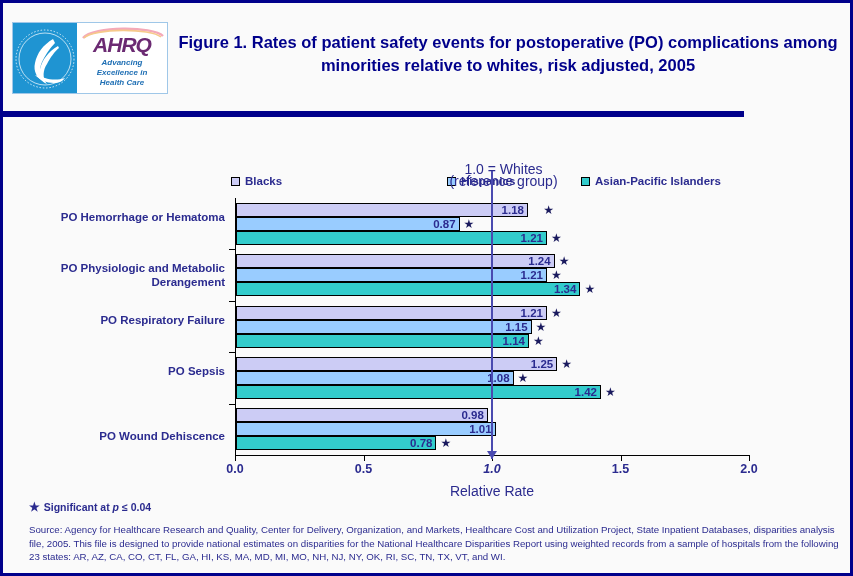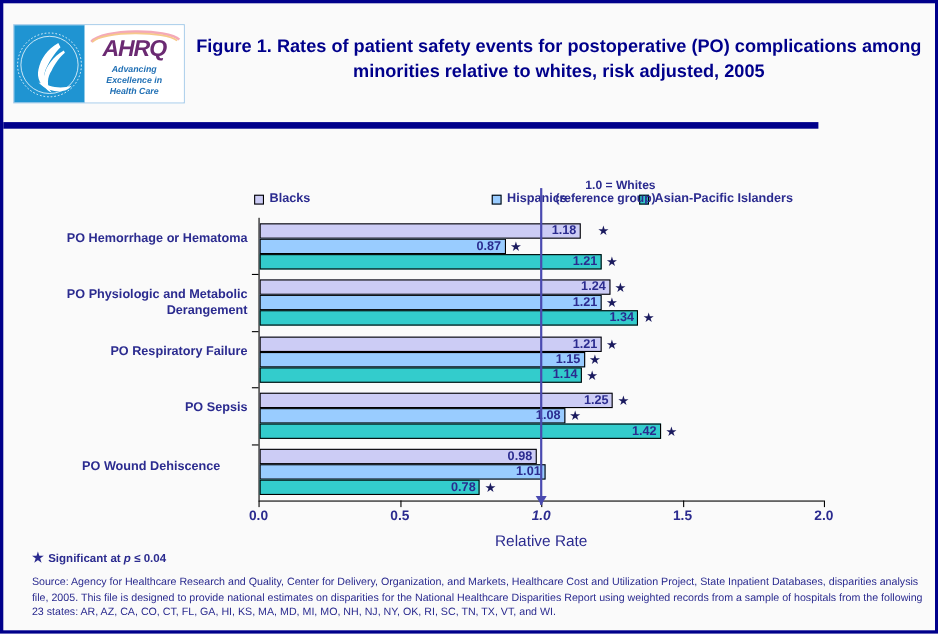--- a/index.html
+++ b/index.html
@@ -126,24 +126,24 @@
     font-family: "Liberation Sans", sans-serif;
     font-weight: bold;
     font-size: 11.5px;
     color: #2b2b8f;
   }
   .refnote {
     position: absolute;
     left: 408px;
     top: 160px;
     width: 185px;
-    text-align: right;
-    font-family: "Liberation Sans", sans-serif;
-    font-weight: bold;
-    font-size: 11px;
+    text-align: center;
+    font-family: "Liberation Sans", sans-serif;
+    font-weight: normal;
+    font-size: 14px;
     line-height: 12px;
     color: #2b2b8f;
   }
 
   
   .plot {
     position: absolute;
     left: 232px;
     top: 195px;
     width: 514px;
@@ -396,21 +396,21 @@
       <span class="bar-star" style="left: 326.25px; top: 165.9px;">★</span>
       <div class="bar" style="top: 172.9px; width: 277.56px; background: rgb(153, 204, 255);">
         <span class="bar-value">1.08</span>
       </div>
       <span class="bar-star" style="left: 282.56px; top: 179.9px;">★</span>
       <div class="bar" style="top: 186.9px; width: 364.94px; background: rgb(51, 204, 204);">
         <span class="bar-value">1.42</span>
       </div>
       <span class="bar-star" style="left: 369.94px; top: 193.9px;">★</span>
       <div class="ytick" style="top: 205.6px;"></div>
-      <div class="catlabel" style="top: 219px; text-align: center;">PO Wound Dehiscence</div>
+      <div class="catlabel" style="top: 231px;">PO Wound Dehiscence</div>
       <div class="bar" style="top: 210.3px; width: 251.86px; background: rgb(204, 204, 245);">
         <span class="bar-value">0.98</span>
       </div>
       <div class="bar" style="top: 224.3px; width: 259.57px; background: rgb(153, 204, 255);">
         <span class="bar-value">1.01</span>
       </div>
       <div class="bar" style="top: 238.3px; width: 200.46px; background: rgb(51, 204, 204);">
         <span class="bar-value">0.78</span>
       </div>
       <span class="bar-star" style="left: 205.46px; top: 245.3px;">★</span>

